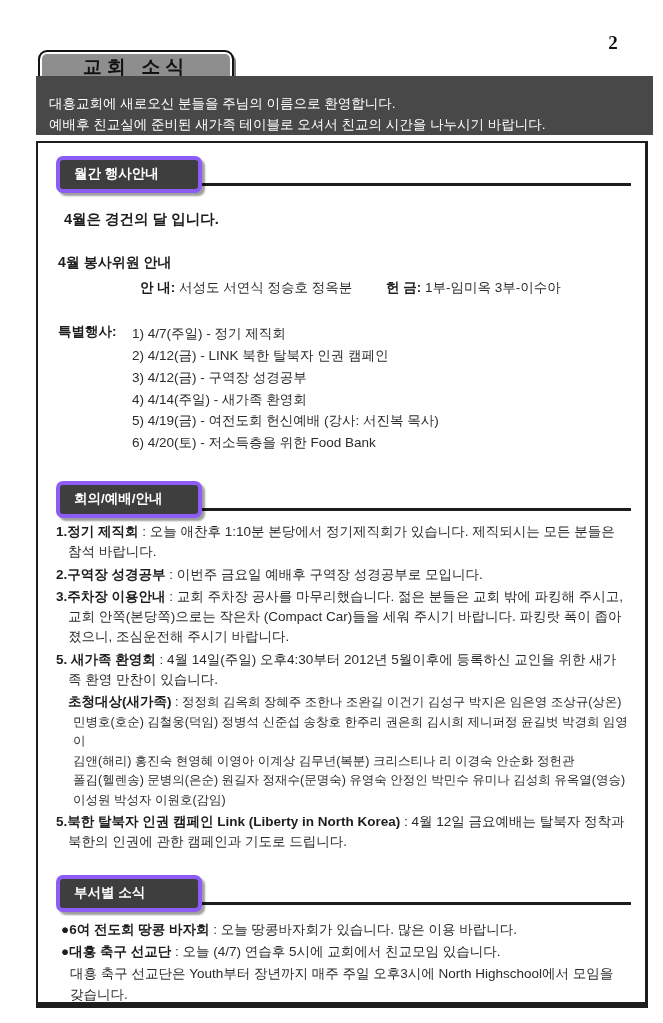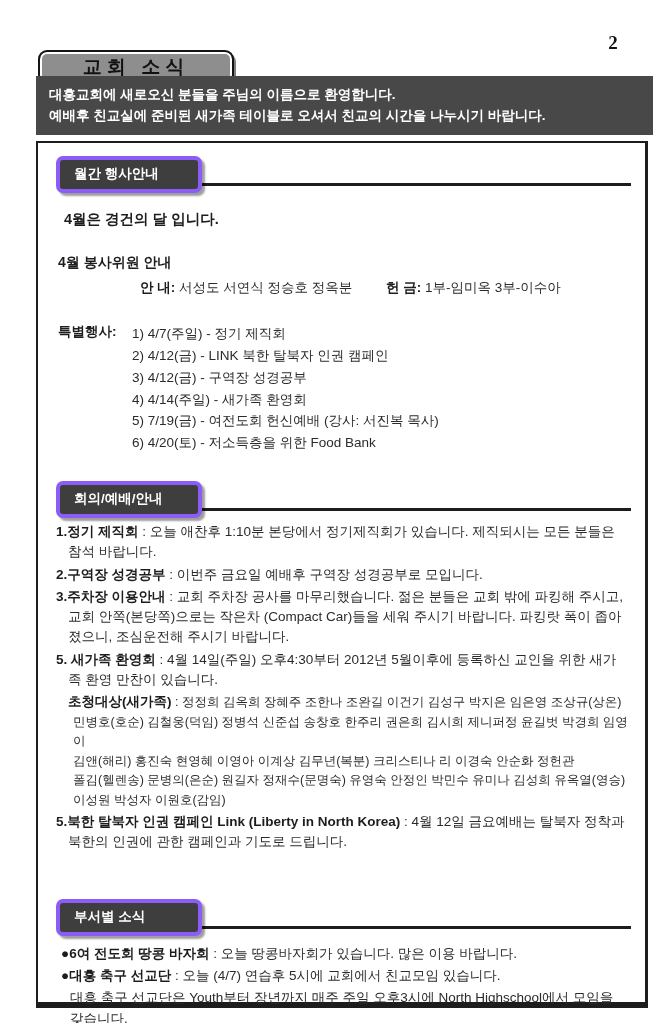--- a/index.html
+++ b/index.html
@@ -20,21 +20,21 @@
   }
   .page-num {
     position:absolute; left:598px; top:32px; width:30px; text-align:center;
     font-family:"Liberation Serif", serif; font-weight:bold; font-size:19px; color:#111;
   }
 
   
   .welcome {
     position:absolute; left:36px; top:76px; width:617px; height:59px;
     box-sizing:border-box; background:#484848; color:#ffffff;
-    font-size:13.5px; font-weight:bold; line-height:1.55; padding:9px 13px;
+    font-size:13.5px; font-weight:normal; line-height:1.55; padding:18px 13px;
   }
 
   
   .main {
     position:absolute; left:36px; top:141px; width:612px; height:867px;
     box-sizing:border-box; background:#ffffff;
     border:2px solid #1d1d1d; border-right-width:3px; border-bottom-width:6px;
     padding:0 16px 0 18px;
   }
 
@@ -102,21 +102,21 @@
       <span>1부-임미옥   3부-이수아</span>
     </div>
 
     <div class="special">
       <span class="special-label">특별행사:</span>
       <div class="special-items">
         <div>1) 4/7(주일) - 정기 제직회</div>
         <div>2) 4/12(금) - LINK 북한 탈북자 인권 캠페인</div>
         <div>3) 4/12(금) - 구역장 성경공부</div>
         <div>4) 4/14(주일) - 새가족 환영회</div>
-        <div>5) 7/19(금) - 여전도회 헌신예배 (강사: 서진복 목사)</div>
+        <div>5) 4/19(금) - 여전도회 헌신예배 (강사: 서진복 목사)</div>
         <div>6) 4/20(토) - 저소득층을 위한 Food Bank</div>
       </div>
     </div>
 
     <div class="sec-head" style="margin-top:27px;">
       <span class="rule"></span>
       <span class="sec-badge">회의/예배/안내</span>
     </div>
 
     <div class="num-list">
@@ -141,21 +141,21 @@
         <div class="guest-line">김앤(해리) 홍진숙 현영혜 이영아 이계상 김무년(복분) 크리스티나 리 이경숙 안순화 정헌관</div>
         <div class="guest-line">폴김(헬렌송) 문병의(은순) 원길자 정재수(문명숙) 유영숙 안정인 박민수 유미나 김성희 유옥열(영승)</div>
         <div class="guest-line">이성원 박성자 이원호(감임)</div>
       </div>
 
       <div class="num-item">
         <span class="bold">5.북한 탈북자 인권 캠페인 Link (Liberty in North Korea)</span><span> : 4월 12일 금요예배는 탈북자 정착과 북한의 인권에 관한 캠페인과 기도로 드립니다.</span>
       </div>
     </div>
 
-    <div class="sec-head" style="margin-top:47px;">
+    <div class="sec-head" style="margin-top:23px;">
       <span class="rule"></span>
       <span class="sec-badge">부서별 소식</span>
     </div>
 
     <div class="dept-list">
       <div class="bullet-item">
         <span class="bold">●6여 전도회 땅콩 바자회</span><span> : 오늘 땅콩바자회가 있습니다. 많은 이용 바랍니다.</span>
       </div>
       <div class="bullet-item">
         <span class="bold">●대흥 축구 선교단</span><span> : 오늘 (4/7) 연습후 5시에 교회에서 친교모임 있습니다.</span>

